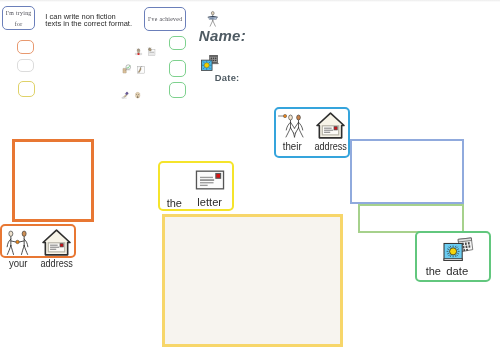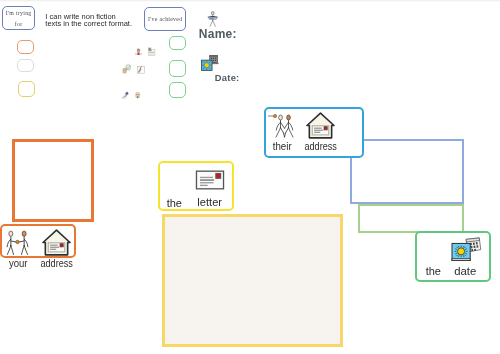--- a/index.html
+++ b/index.html
@@ -44,21 +44,21 @@
 
   #gb1{left:168.8px;top:35.5px;width:15.4px;height:12.1px;border:1.6px solid #7ed18e;border-radius:5px;}
   #gb2{left:168.8px;top:59.7px;width:15.4px;height:15.5px;border:1.6px solid #7ed18e;border-radius:5px;}
   #gb3{left:168.8px;top:81.8px;width:15.4px;height:13.8px;border:1.6px solid #7ed18e;border-radius:5px;}
 
   #st0{left:45.3px;top:14px;color:#2a2a2a;}
   #st1{left:45.3px;top:44.4px;color:#c17a56;}
   #st2{left:45.3px;top:62.1px;color:#b9b9b9;}
   #st3{left:45.3px;top:79.8px;color:#dcaa38;}
 
-  #hd-name{left:198.8px;top:26.9px;font-size:12px;letter-spacing:0.25px;}
+  #hd-name{left:198.8px;top:26.9px;font-size:15px;letter-spacing:0.25px;font-style:italic;}
   #hd-date{left:198.8px;top:71.7px;font-size:9.4px;letter-spacing:0.25px;margin-left:16px;}
   .fieldicon{position:absolute;display:block;}
   .fieldicon svg{display:block;width:100%;height:100%;overflow:visible;}
   #ic-name{left:207.5px;top:9.5px;width:9.5px;height:18px;}
   #ic-date{left:201.3px;top:55.2px;width:17.4px;height:16.2px;}
   .mini{position:absolute;display:block;}
   .mini svg{display:block;width:100%;height:100%;overflow:visible;}
   #mi-1a{left:133.5px;top:47.4px;width:9px;height:9px;}
   #mi-1b{left:147px;top:46.8px;width:9.2px;height:9.4px;}
   #mi-2a{left:122.3px;top:64.3px;width:9.4px;height:9.4px;}
@@ -89,24 +89,24 @@
   .cell-a .sym{width:25px;height:27px;}
   .cell-b .sym{width:31px;height:27px;}
   .cell .cap{margin-top:1.6px;}
 
   
   #card-letter .cell-a{left:3.5px;top:2px;width:22px;}
   #card-letter .cell-b{left:33.5px;top:2px;width:33.5px;}
   #card-letter .cell-b .sym{width:30px;height:20px;margin-top:5.5px;}
   #card-letter .cell .cap{margin-top:6.7px;}
   #card-date .cell-a{left:5.5px;top:4px;width:22px;}
-  #card-date .cell-b{left:32px;top:4px;width:33.5px;}
+  #card-date .cell-b{left:24px;top:4px;width:33.5px;}
   #card-date .cell-b .sym{width:31px;height:27px;}
   #card-date .cell .cap{margin-top:1.6px;}
-  #card-their{left:264px;top:107px;width:100px;height:51px;border:2.5px solid #35a4dc;text-decoration:underline;}
+  #card-their{left:274px;top:107px;width:76px;height:51px;border:2.5px solid #35a4dc;text-decoration:underline;}
   #card-your{left:0;top:224.1px;width:76px;height:34px;border:2.6px solid #e87733;text-align:center;}
   #card-letter{left:157.6px;top:160.7px;width:76px;height:50.4px;border:2.6px solid #f5e42b;}
   #card-date{left:414.5px;top:231.1px;width:76px;height:50.9px;border:2.4px solid #62c77e;}
 </style>
 </head>
 <body>
 
 <svg width="0" height="0" style="position:absolute" aria-hidden="true">
     <defs>
 

